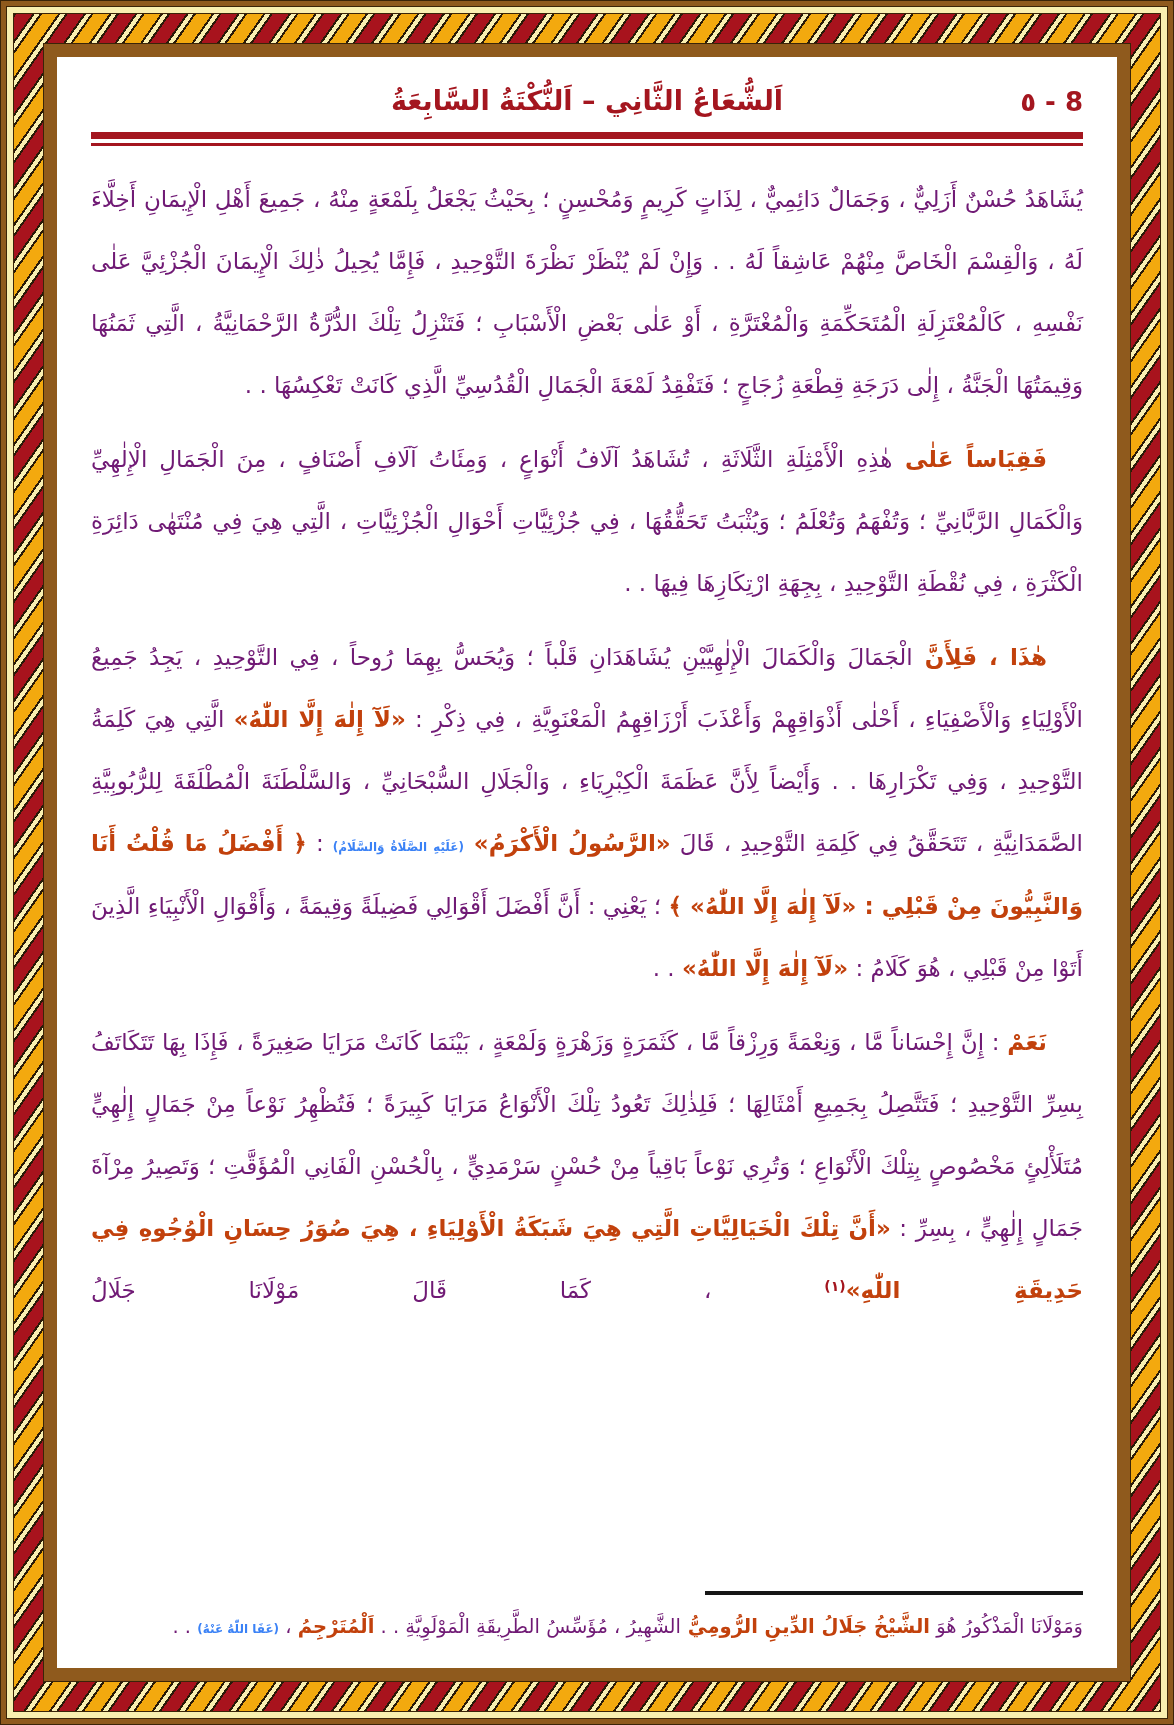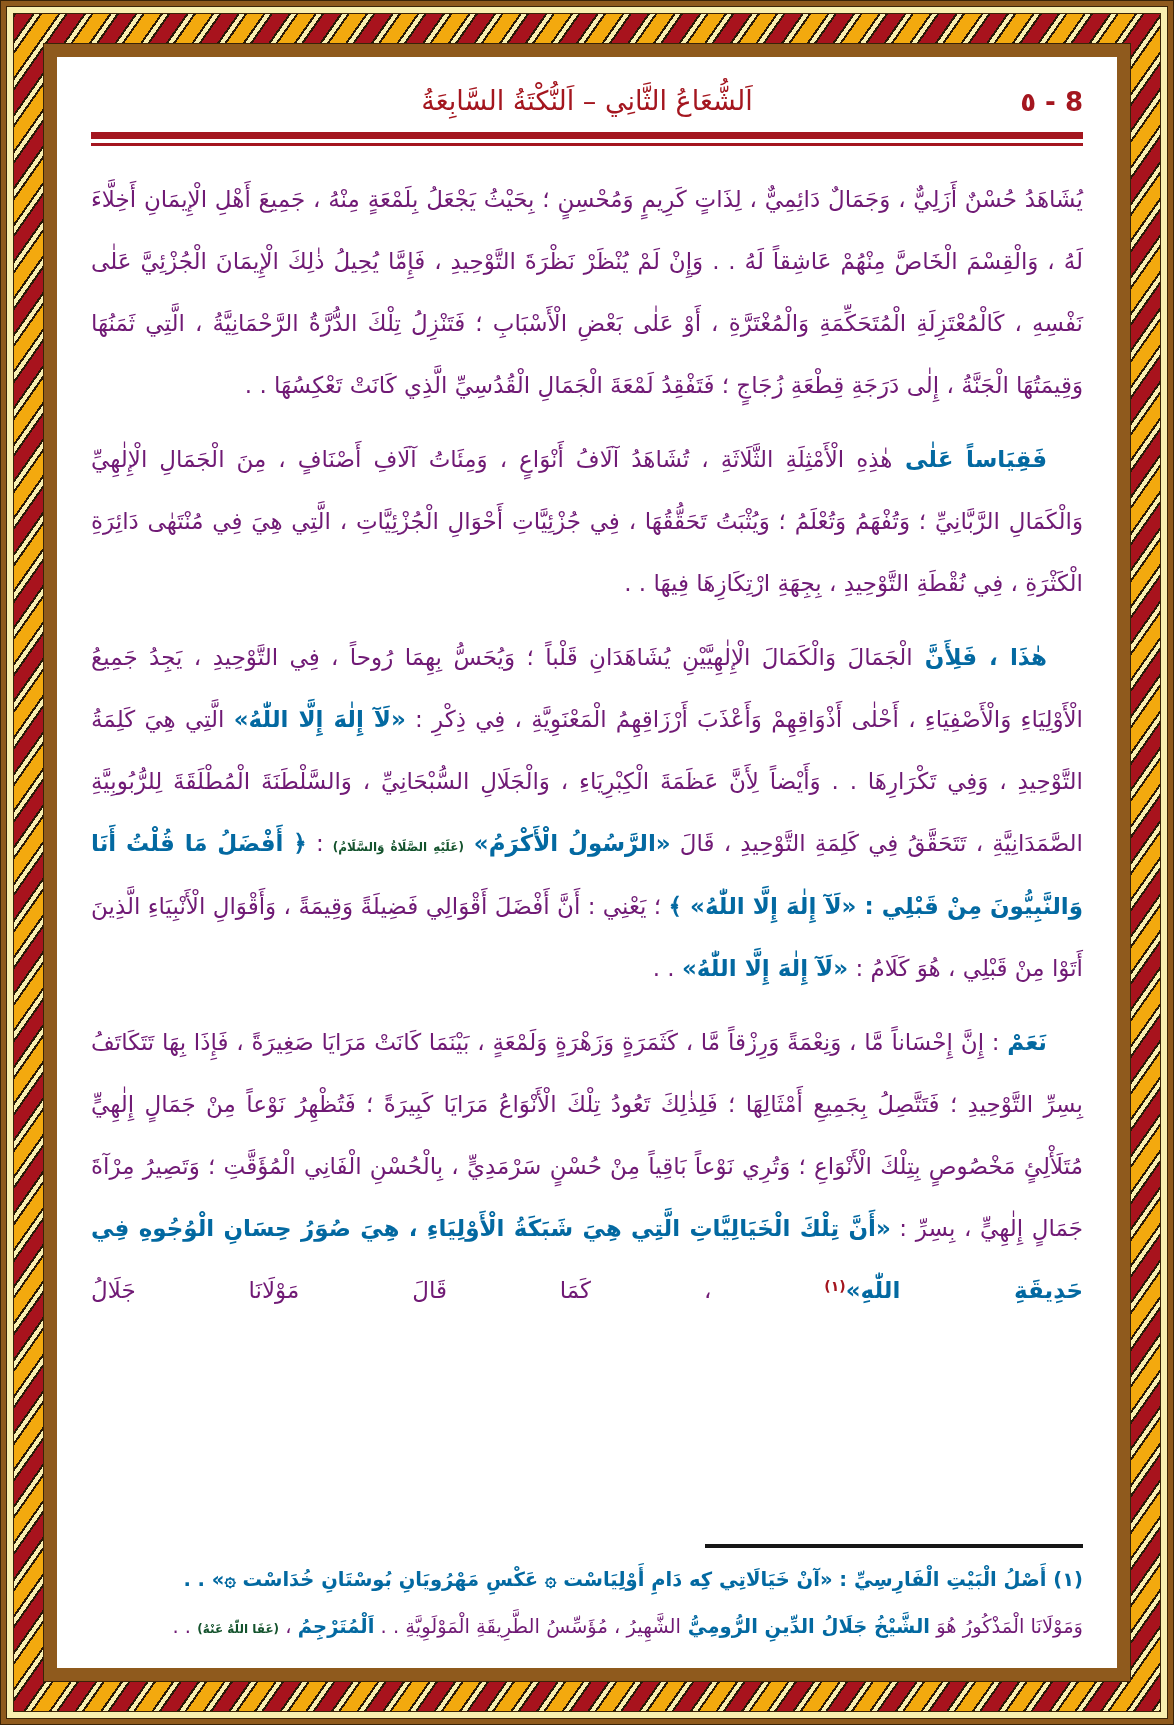--- a/index.html
+++ b/index.html
@@ -15,33 +15,33 @@
       #2a1a08 0 2px,#a8131d 2px 15px,#2a1a08 15px 17px,#f9efb0 17px 21px,
       #2a1a08 21px 23px,#f3a90e 23px 36px,#2a1a08 36px 38px,#f9efb0 38px 42px);
   }
   .inner{
     box-sizing:border-box;height:100%;background:#ffffff;
     border:13px solid #8f5a1d;outline:1px solid #3a2408;
     padding:24px 34px 18px;direction:rtl;
     display:flex;flex-direction:column;overflow:hidden;
   }
   .hdr{position:relative;}
-  .title{margin:0;text-align:center;font-size:27px;font-weight:normal;color:#a4161f;line-height:1.5;}
+  .title{margin:0;text-align:center;font-size:27px;font-weight:bold;color:#a4161f;line-height:1.5;}
   .pgnum{position:absolute;top:6px;right:0;font-size:26px;font-weight:bold;color:#a4161f;}
   .rule{margin-top:10px;}
   .rule .r1{height:7px;background:#a4161f;}
   .rule .r2{height:3px;background:#a4161f;margin-top:4px;}
   #body-text{margin-top:22px;}
   .para{margin:0;font-size:23px;line-height:2.7;text-align:justify;text-justify:inter-word;}
   .para + .para{margin-top:12px;}
   .para.indent{text-indent:36px;}
   .para.jlast{text-align-last:justify;}
   .t-black{color:#701a75;}
-  .t-red{color:#0369a1;font-weight:bold;}
-  .t-seal{color:#14532d;font-weight:bold;font-size:12px;}
+  .t-red{color:#c2410c;font-weight:bold;}
+  .t-seal{color:#3b82f6;font-weight:bold;font-size:12px;}
   .t-sup{color:#a4161f;font-weight:bold;font-size:14px;vertical-align:7px;}
   .footnote{margin-top:auto;padding-top:8px;}
   .fn-sep{width:378px;height:4px;background:#161616;margin:0 0 10px;}
   .fn-line{margin:0;font-size:19.5px;line-height:2.3;text-align:justify;text-justify:inter-word;}
   .fn-line + .fn-line{margin-top:2px;}
 </style>
 </head>
 <body>
 
 <div class="page">
@@ -62,21 +62,20 @@
         <main id="body-text">
             <p class="para"><span class="t-black">يُشَاهَدُ حُسْنٌ أَزَلِيٌّ ، وَجَمَالٌ دَائِمِيٌّ ، لِذَاتٍ كَرِيمٍ وَمُحْسِنٍ ؛ بِحَيْثُ يَجْعَلُ بِلَمْعَةٍ مِنْهُ ، جَمِيعَ أَهْلِ الْإِيمَانِ أَخِلَّاءَ لَهُ ، وَالْقِسْمَ الْخَاصَّ مِنْهُمْ عَاشِقاً لَهُ . . وَإِنْ لَمْ يُنْظَرْ نَظْرَةَ التَّوْحِيدِ ، فَإِمَّا يُحِيلُ ذٰلِكَ الْإِيمَانَ الْجُزْئِيَّ عَلٰى نَفْسِهِ ، كَالْمُعْتَزِلَةِ الْمُتَحَكِّمَةِ وَالْمُغْتَرَّةِ ، أَوْ عَلٰى بَعْضِ الْأَسْبَابِ ؛ فَتَنْزِلُ تِلْكَ الدُّرَّةُ الرَّحْمَانِيَّةُ ، الَّتِي ثَمَنُهَا وَقِيمَتُهَا الْجَنَّةُ ، إِلٰى دَرَجَةِ قِطْعَةِ زُجَاجٍ ؛ فَتَفْقِدُ لَمْعَةَ الْجَمَالِ الْقُدُسِيِّ الَّذِي كَانَتْ تَعْكِسُهَا . .</span></p>
             <p class="para indent"><span class="t-red">فَقِيَاساً عَلٰى </span><span class="t-black">هٰذِهِ الْأَمْثِلَةِ الثَّلَاثَةِ ، تُشَاهَدُ آلَافُ أَنْوَاعٍ ، وَمِئَاتُ آلَافِ أَصْنَافٍ ، مِنَ الْجَمَالِ الْإِلٰهِيِّ وَالْكَمَالِ الرَّبَّانِيِّ ؛ وَتُفْهَمُ وَتُعْلَمُ ؛ وَيُثْبَتُ تَحَقُّقُهَا ، فِي جُزْئِيَّاتِ أَحْوَالِ الْجُزْئِيَّاتِ ، الَّتِي هِيَ فِي مُنْتَهٰى دَائِرَةِ الْكَثْرَةِ ، فِي نُقْطَةِ التَّوْحِيدِ ، بِجِهَةِ ارْتِكَازِهَا فِيهَا . .</span></p>
             <p class="para indent"><span class="t-red">هٰذَا ، فَلِأَنَّ </span><span class="t-black">الْجَمَالَ وَالْكَمَالَ الْإِلٰهِيَّيْنِ يُشَاهَدَانِ قَلْباً ؛ وَيُحَسُّ بِهِمَا رُوحاً ، فِي التَّوْحِيدِ ، يَجِدُ جَمِيعُ الْأَوْلِيَاءِ وَالْأَصْفِيَاءِ ، أَحْلٰى أَذْوَاقِهِمْ وَأَعْذَبَ أَرْزَاقِهِمُ الْمَعْنَوِيَّةِ ، فِي ذِكْرِ : </span><span class="t-red">«لَآ إِلٰهَ إِلَّا اللّٰهُ»</span><span class="t-black"> الَّتِي هِيَ كَلِمَةُ التَّوْحِيدِ ، وَفِي تَكْرَارِهَا . . وَأَيْضاً لِأَنَّ عَظَمَةَ الْكِبْرِيَاءِ ، وَالْجَلَالِ السُّبْحَانِيِّ ، وَالسَّلْطَنَةَ الْمُطْلَقَةَ لِلرُّبُوبِيَّةِ الصَّمَدَانِيَّةِ ، تَتَحَقَّقُ فِي كَلِمَةِ التَّوْحِيدِ ، قَالَ </span><span class="t-red">«الرَّسُولُ الْأَكْرَمُ» </span><span class="t-seal">(عَلَيْهِ الصَّلَاةُ وَالسَّلَامُ)</span><span class="t-black"> : </span><span class="t-red">﴿ أَفْضَلُ مَا قُلْتُ أَنَا وَالنَّبِيُّونَ مِنْ قَبْلِي : «لَآ إِلٰهَ إِلَّا اللّٰهُ» ﴾</span><span class="t-black"> ؛ يَعْنِي : أَنَّ أَفْضَلَ أَقْوَالِي فَضِيلَةً وَقِيمَةً ، وَأَقْوَالِ الْأَنْبِيَاءِ الَّذِينَ أَتَوْا مِنْ قَبْلِي ، هُوَ كَلَامُ : </span><span class="t-red">«لَآ إِلٰهَ إِلَّا اللّٰهُ»</span><span class="t-black"> . .</span></p>
             <p class="para indent jlast"><span class="t-red">نَعَمْ</span><span class="t-black"> : إِنَّ إِحْسَاناً مَّا ، وَنِعْمَةً وَرِزْقاً مَّا ، كَثَمَرَةٍ وَزَهْرَةٍ وَلَمْعَةٍ ، بَيْنَمَا كَانَتْ مَرَايَا صَغِيرَةً ، فَإِذَا بِهَا تَتَكَاتَفُ بِسِرِّ التَّوْحِيدِ ؛ فَتَتَّصِلُ بِجَمِيعِ أَمْثَالِهَا ؛ فَلِذٰلِكَ تَعُودُ تِلْكَ الْأَنْوَاعُ مَرَايَا كَبِيرَةً ؛ فَتُظْهِرُ نَوْعاً مِنْ جَمَالٍ إِلٰهِيٍّ مُتَلَأْلِئٍ مَخْصُوصٍ بِتِلْكَ الْأَنْوَاعِ ؛ وَتُرِي نَوْعاً بَاقِياً مِنْ حُسْنٍ سَرْمَدِيٍّ ، بِالْحُسْنِ الْفَانِي الْمُؤَقَّتِ ؛ وَتَصِيرُ مِرْآةَ جَمَالٍ إِلٰهِيٍّ ، بِسِرِّ : </span><span class="t-red">«أَنَّ تِلْكَ الْخَيَالِيَّاتِ الَّتِي هِيَ شَبَكَةُ الْأَوْلِيَاءِ ، هِيَ صُوَرُ حِسَانِ الْوُجُوهِ فِي حَدِيقَةِ اللّٰهِ»</span><span class="t-sup">(١)</span><span class="t-black"> ، كَمَا قَالَ مَوْلَانَا جَلَالُ</span></p>
           </main>
 
         <footer class="footnote">
           <div class="fn-sep"></div>
           <div id="footnote-lines">
-              <p class="fn-line"><span class="t-red">(١) أَصْلُ الْبَيْتِ الْفَارِسِيِّ : «آنْ خَيَالَاتِي كِه دَامِ أَوْلِيَاسْت ۞ عَكْسِ مَهْرُويَانِ بُوسْتَانِ خُدَاسْت ۞» . .</span></p>
               <p class="fn-line"><span class="t-black">وَمَوْلَانَا الْمَذْكُورُ هُوَ </span><span class="t-red">الشَّيْخُ جَلَالُ الدِّينِ الرُّومِيُّ </span><span class="t-black">الشَّهِيرُ ، مُؤَسِّسُ الطَّرِيقَةِ الْمَوْلَوِيَّةِ . . </span><span class="t-red">اَلْمُتَرْجِمُ</span><span class="t-black"> ، </span><span class="t-seal">(عَفَا اللّٰهُ عَنْهُ)</span><span class="t-black"> . .</span></p>
             </div>
         </footer>
 
       </div>
     </div>
   </div>
 </div>
 
 </body></html>

